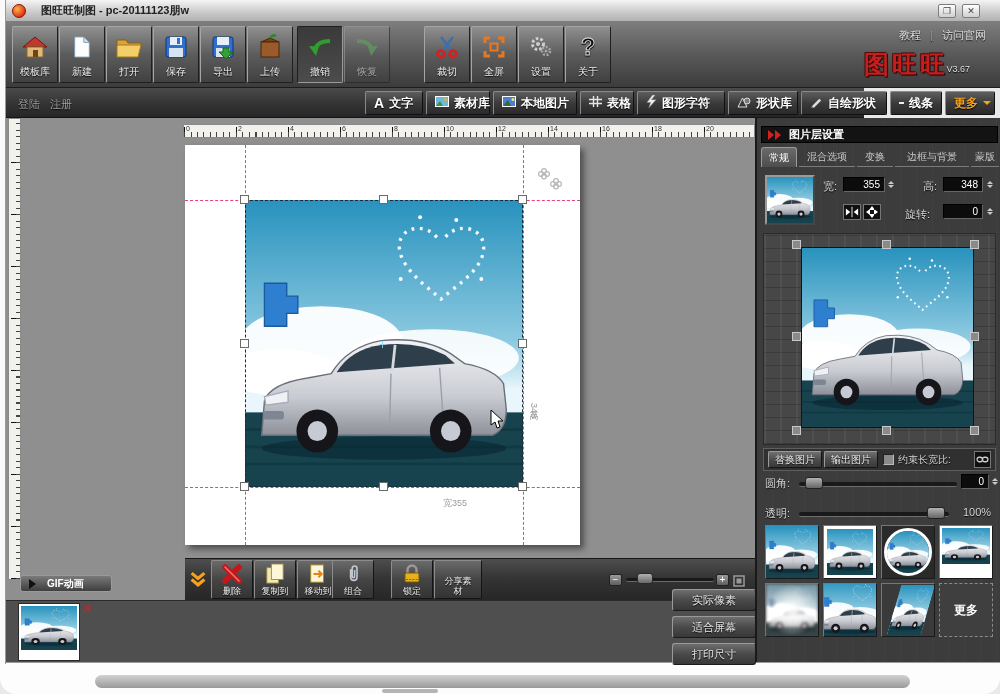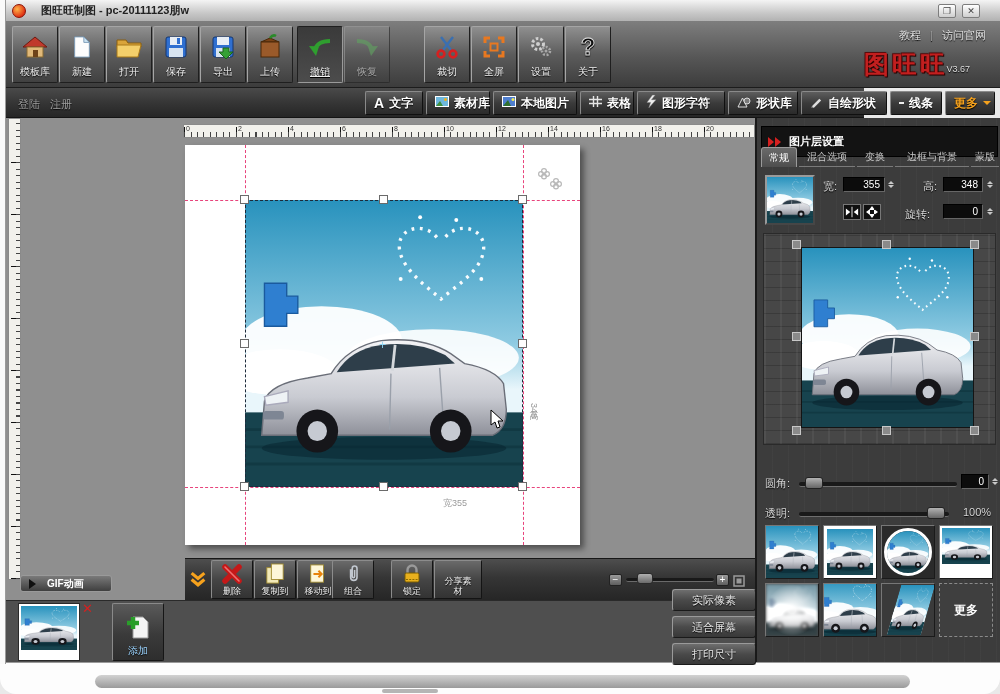--- a/index.html
+++ b/index.html
@@ -20,21 +20,21 @@
 
   
   .toolbar { left:6px; top:22px; width:994px; height:66px;
     background:linear-gradient(#7d7d7d,#565656 55%,#3c3c3c); border-bottom:1px solid #1c1c1c; }
   .tbtn { width:46px; height:57px; top:4px;
     background:linear-gradient(#8f8f8f,#5c5c5c 50%,#414141);
     border:1px solid; border-color:#a5a5a5 #1f1f1f #1f1f1f #a5a5a5; border-radius:2px;
     display:flex; flex-direction:column; align-items:center; justify-content:flex-end;
     padding-bottom:3px; color:#f0f0f0; font-size:10px; text-shadow:0 1px 1px #000; }
   .tbtn .ic { height:32px; display:flex; align-items:center; justify-content:center; margin-bottom:2px; }
-  .tbtn.pressed { background:linear-gradient(#3a3a3a,#4c4c4c); border-color:#1f1f1f #9a9a9a #9a9a9a #1f1f1f;text-decoration:underline; }
+  .tbtn.pressed { background:linear-gradient(#3a3a3a,#4c4c4c); border-color:#1f1f1f #9a9a9a #9a9a9a #1f1f1f; }
   .tbtn.dim { opacity:.55; }
   .toplinks { right:14px; top:6px; font-size:11px; color:#e3e3e3; text-shadow:0 1px 1px #000; }
   .toplinks span { cursor:default; }
   .brand { right:52px; top:26px; font-size:25px; font-weight:bold; letter-spacing:3px; color:#c21f1f;
     text-shadow:1px 1px 0 #2a0000, -1px -1px 0 #5a0c0c, 0 0 2px #000; }
   .brandver { right:30px; top:42px; font-size:9px; color:#ddd; text-shadow:0 1px 1px #000; }
 
   
   .insertbar { left:6px; top:88px; width:858px; height:30px;
     background:linear-gradient(#4a4a4a,#343434 55%,#262626); border-bottom:1px solid #141414; }
@@ -103,21 +103,21 @@
   .fbtn .ic { height:34px; display:flex; align-items:center; }
 
   .vbtn { width:84px; height:22px; background:linear-gradient(#6e6e6e,#4a4a4a 50%,#383838);
     border:1px solid; border-color:#9a9a9a #1a1a1a #1a1a1a #9a9a9a; border-radius:3px;
     color:#e8e8e8; font-size:11px; display:flex; align-items:center; justify-content:center;
     text-shadow:0 1px 1px #000; z-index:20; }
 
   
   .rpanel { left:755px; top:118px; width:245px; height:546px; background:#3c3c3c; border-left:2px solid #191919;
     background-image:repeating-linear-gradient(90deg,transparent 0 15px,rgba(255,255,255,.025) 15px 16px); }
-  .rhead { left:4px; top:8px; width:237px; height:31px; background:#131313; display:flex; align-items:center;
+  .rhead { left:4px; top:8px; width:237px; height:17px; background:#131313; display:flex; align-items:center;
     gap:6px; padding-left:5px; color:#fff; font-size:11px; font-weight:bold; border:1px solid #000; }
   .rtab { top:29px; height:20px; font-size:10px; color:#c8c8c8; display:flex; align-items:center;
     justify-content:center; border-bottom:1px solid #7a7a7a; width:56px; }
   .rtab.active { background:linear-gradient(#6a6a6a,#4e4e4e); border:1px solid #9a9a9a; border-bottom:none; color:#fff; border-radius:3px 3px 0 0; }
   .rlabel { font-size:11px; color:#d5d5d5; text-shadow:0 1px 1px #000; }
   .vbox { background:#0c0c0c; border:1px solid; border-color:#000 #666 #666 #000; color:#fff;
     font-size:10px; text-align:right; padding:1px 4px; height:15px; }
   .spin { width:9px; height:15px; display:flex; flex-direction:column; justify-content:center; gap:1px; }
   .spin i { width:0; height:0; border:3px solid transparent; display:block; margin:0 auto; }
   .spin .up { border-bottom-color:#c8c8c8; }
@@ -520,29 +520,20 @@
   </div>
 </div>
 
 <div class="a bottompanel">
   <div class="a framethumb">
     <svg width="56" height="44" viewBox="0 0 200 200" preserveAspectRatio="none">
         <use href="#car-scene"></use>
       </svg>
   </div>
   <span class="a" style="left:76px;top:0;color:#d62020;font-weight:bold;font-size:13px;">✕</span>
-  <div class="a fbtn" style="left:106px">
-    <span class="ic">
-        <svg width="26" height="28" viewBox="0 0 26 28">
-          <path d="M8 4 h10 l5 5 v16 h-15 z" fill="#f4f4f4" stroke="#9a9a9a"></path>
-          <path d="M2 10 h12 M8 4 v12" stroke="#2a9e2a" stroke-width="4.5"></path>
-        </svg>
-      </span>
-    <span style="color:#9cd4ff">添加</span>
-  </div>
 </div>
 
 <div class="a vbtn" style="left:672px;top:589px">实际像素</div>
 <div class="a vbtn" style="left:672px;top:616px">适合屏幕</div>
 <div class="a vbtn" style="left:672px;top:643px">打印尺寸</div>
 
 <div class="a rpanel">
   <div class="a rhead">
     <svg width="16" height="10" viewBox="0 0 16 10">
         <path d="M1 0 L7 5 L1 10 Z" fill="#d62020"></path>
@@ -603,20 +594,32 @@
     <div class="a phdl" style="left:28px;top:6px"></div>
     <div class="a phdl" style="left:118px;top:6px"></div>
     <div class="a phdl" style="left:206px;top:6px"></div>
     <div class="a phdl" style="left:28px;top:98px"></div>
     <div class="a phdl" style="left:206px;top:98px"></div>
     <div class="a phdl" style="left:28px;top:192px"></div>
     <div class="a phdl" style="left:118px;top:192px"></div>
     <div class="a phdl" style="left:206px;top:192px"></div>
   </div>
 
+  <div class="a actrow">
+    <div class="a smallbtn" style="left:4px;top:2px;width:54px">替换图片</div>
+    <div class="a smallbtn" style="left:60px;top:2px;width:54px">输出图片</div>
+    <div class="a chk" style="left:119px;top:5px"></div>
+    <span class="a rlabel" style="left:134px;top:4px;font-size:10px">约束长宽比:</span>
+    <div class="a flipbtn" style="left:210px;top:2px;width:17px;height:17px">
+      <svg width="13" height="9" viewBox="0 0 14 10">
+          <rect x="1" y="2.5" width="6" height="5" rx="2.5" fill="none" stroke="#ccc" stroke-width="1.4"></rect>
+          <rect x="7" y="2.5" width="6" height="5" rx="2.5" fill="none" stroke="#ccc" stroke-width="1.4"></rect>
+        </svg>
+    </div>
+  </div>
 
   <span class="a rlabel" style="left:8px;top:358px">圆角:</span>
   <div class="a track" style="left:42px;top:364px;width:158px"></div>
   <div class="a knob" style="left:48px;top:359px"></div>
   <div class="a vbox" style="left:204px;top:356px;width:28px">0</div>
   <div class="a spin" style="left:233px;top:356px">
       <i class="up"></i>
       <i class="dn"></i>
     </div>
 

